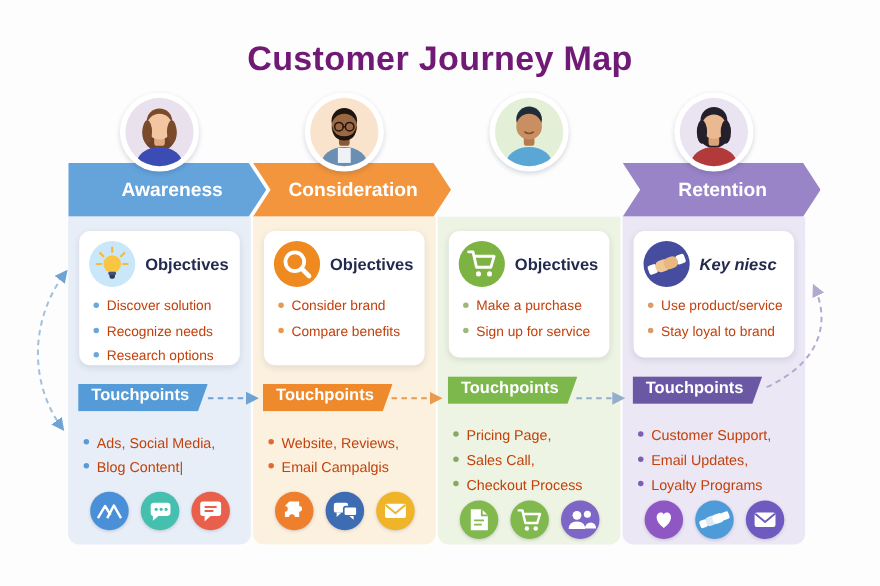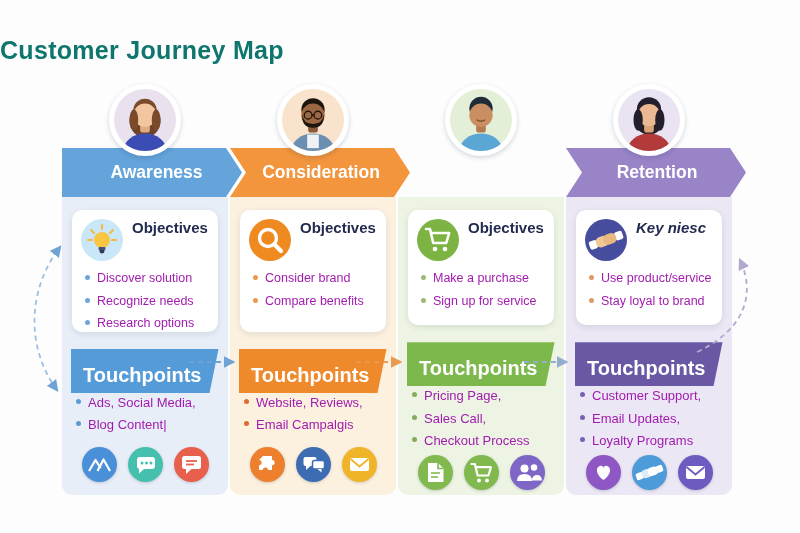--- a/index.html
+++ b/index.html
@@ -1,19 +1,19 @@
 <!DOCTYPE html>
 <html><head>
 <meta charset="utf-8">
 <style>
   html,body{margin:0;padding:0;background:#fff;}
   .stage{position:relative;width:800px;height:533px;background:#fdfdfe;overflow:hidden;
          font-family:"Liberation Sans",sans-serif;}
-  .title{position:absolute;top:36px;left:0;width:100%;
-         font-size:25px;font-weight:bold;color:#0f766e;letter-spacing:.3px;}
+  .title{position:absolute;top:36px;left:0;width:100%;text-align:center;
+         font-size:31px;font-weight:bold;color:#701a75;letter-spacing:.3px;}
 
   .col{position:absolute;top:84px;width:166px;height:415px;}
   .s0{--banner:#64a4db;--panel:#e7eef7;--label:#549bd8;--dot:#6aa8dc;--tpdot:#5b9bd5;--iconbg:#c9e7f9;}
   .s1{--banner:#f2953c;--panel:#fcf1df;--label:#ee8a2b;--dot:#e79a4e;--tpdot:#e06a33;--iconbg:#ee8a1f;}
   .s2{--banner:#8ac154;--panel:#edf4e3;--label:#7cb84c;--dot:#9fb77a;--tpdot:#8aa864;--iconbg:#7cb342;}
   .s3{--banner:#9a84c8;--panel:#ebe7f4;--label:#6a58a5;--dot:#dd9a66;--tpdot:#7c5fb5;--iconbg:#474d9e;}
 
   .avatar{position:absolute;top:0;left:47px;width:64px;height:64px;border:4px solid #fff;
           border-radius:50%;background:#fff;box-shadow:0 2px 5px rgba(30,40,80,.18);z-index:6;}
   .avatar svg{display:block;width:64px;height:64px;border-radius:50%;}
@@ -24,37 +24,37 @@
   .banner.notch{clip-path:polygon(0 0,calc(100% - 16px) 0,100% 50%,calc(100% - 16px) 100%,0 100%,16px 50%);
           padding-left:12px;}
   .banner.flat{clip-path:polygon(0 0,calc(100% - 16px) 0,100% 50%,calc(100% - 16px) 100%,0 100%);padding-left:19px;}
   .s0 .banner{z-index:5}.s1 .banner{z-index:4}.s2 .banner{z-index:3}.s3 .banner{z-index:2}
 
   .panel{position:absolute;top:113px;left:0;width:166px;height:298px;background:var(--panel);
          border-radius:0 0 10px 10px;display:flex;flex-direction:column;}
 
   .card{margin:13px 10px 0;background:#fff;border-radius:10px;box-shadow:0 2px 6px rgba(40,60,90,.12);
         padding:9px 9px;height:122px;box-sizing:border-box;}
-  .card-head{display:flex;gap:9px;}
+  .card-head{display:flex;align-items:center;gap:9px;}
   .icon-circle{width:42px;height:42px;border-radius:50%;flex:0 0 42px;display:flex;
                align-items:center;justify-content:center;background:var(--iconbg);}
   .icon-circle svg{display:block;}
   .card-title{font-size:15px;font-weight:bold;color:#222a4e;}
   .s3 .card-title{font-style:italic;}
 
   ul{list-style:none;margin:0;padding:0;}
-  .blist li{display:flex;gap:7px;font-size:12.5px;color:#a21caf;margin:0 0 7px;line-height:1.25;}
+  .blist li{display:flex;gap:7px;font-size:12.5px;color:#c2410c;margin:0 0 7px;line-height:1.25;}
   .dot{width:5px;height:5px;border-radius:50%;background:var(--dot);margin-top:4px;flex:0 0 5px;}
   .obj{margin:10px 0 0 4px;}
-  .tp{margin:2px 10px 0 14px;}
+  .tp{margin:21px 10px 0 14px;}
   .tp li{font-size:13px;margin-bottom:6px;}
   .tp .dot{background:var(--tpdot);}
 
   .tp-label{margin:17px 0 0 9px;align-self:flex-start;background:var(--label);color:#fff;
-            font-weight:bold;font-size:20px;padding:15px 17px 6px 12px;
+            font-weight:bold;font-size:15px;padding:2px 17px 6px 12px;
             clip-path:polygon(0 0,100% 0,calc(100% - 9px) 100%,0 100%);}
 
   .icon-row{margin-top:auto;margin-bottom:13px;display:flex;justify-content:center;gap:11px;}
   .chan{width:35px;height:35px;border-radius:50%;display:flex;align-items:center;justify-content:center;
         box-shadow:0 1px 3px rgba(30,40,80,.2);}
   .chan svg{display:block;}
 
   .wires{position:absolute;left:0;top:0;z-index:10;pointer-events:none;}
 </style>
 </head>

